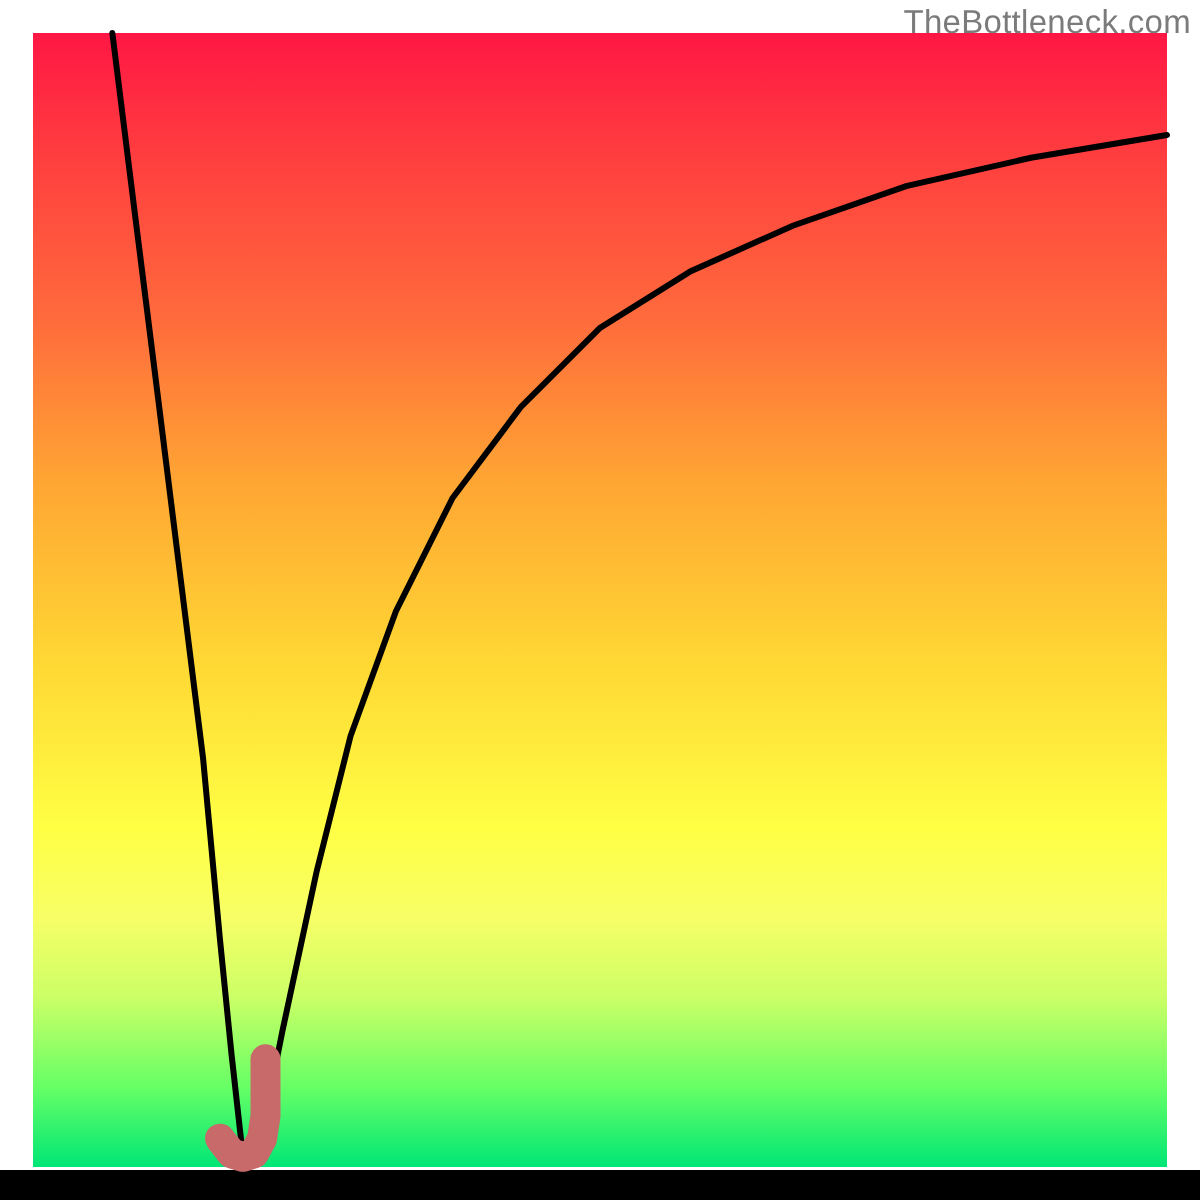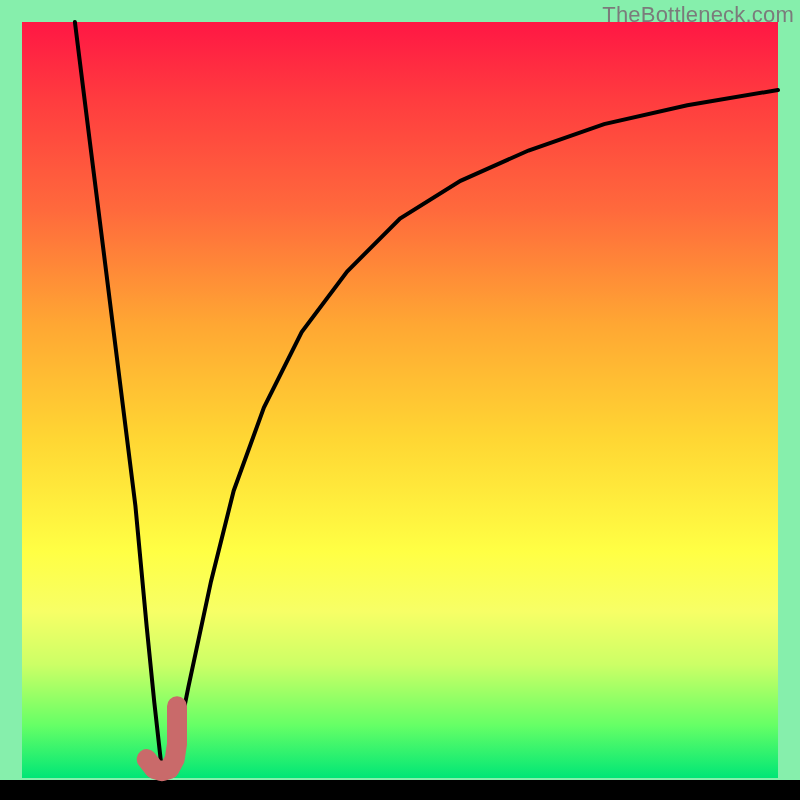--- a/index.html
+++ b/index.html
@@ -10,21 +10,21 @@
     background: #000;
     overflow: hidden;
     font-family: Arial, Helvetica, sans-serif;
   }
   .frame {
     position: absolute;
     left: 0;
     top: 0;
     width: 800px;
     height: 780px;
-    background: #86efac;
+    background: #ffffff;
   }
   .plot {
     position: absolute;
     left: 22px;
     top: 22px;
     width: 756px;
     height: 756px;
     background: linear-gradient(to bottom,
       #ff1744 0%,
       #ff3b3f 10%,

